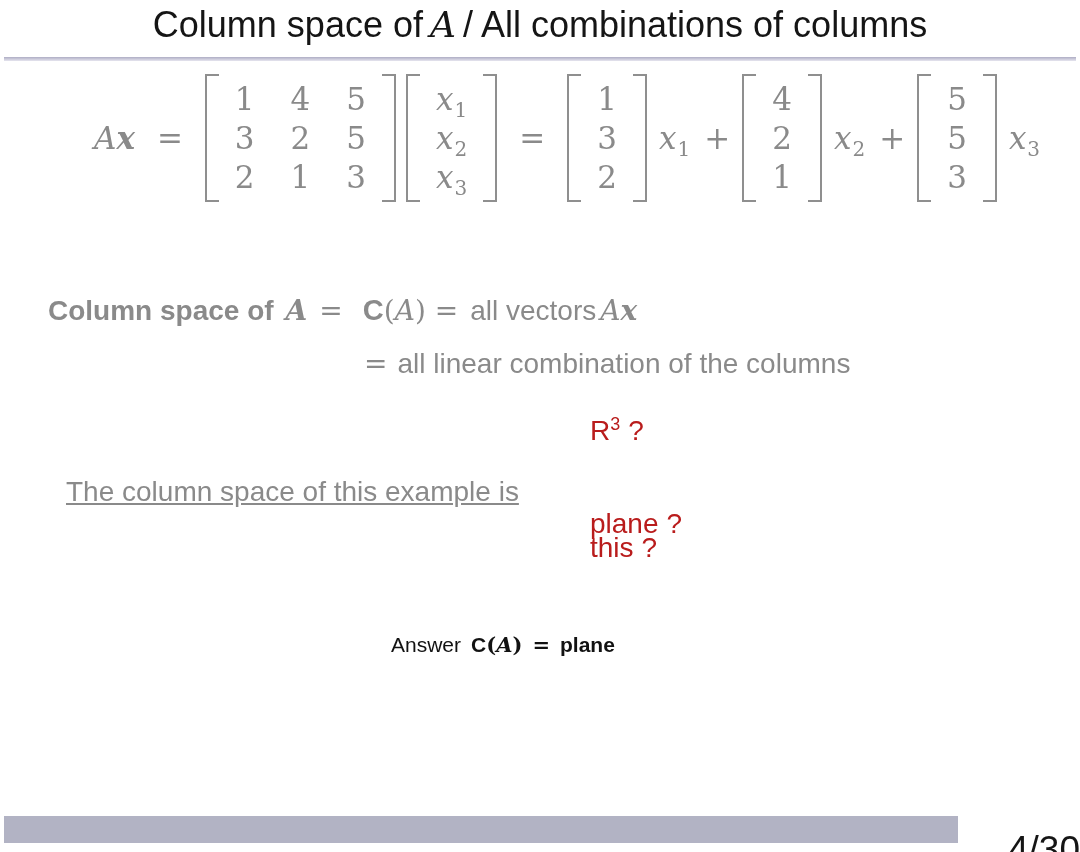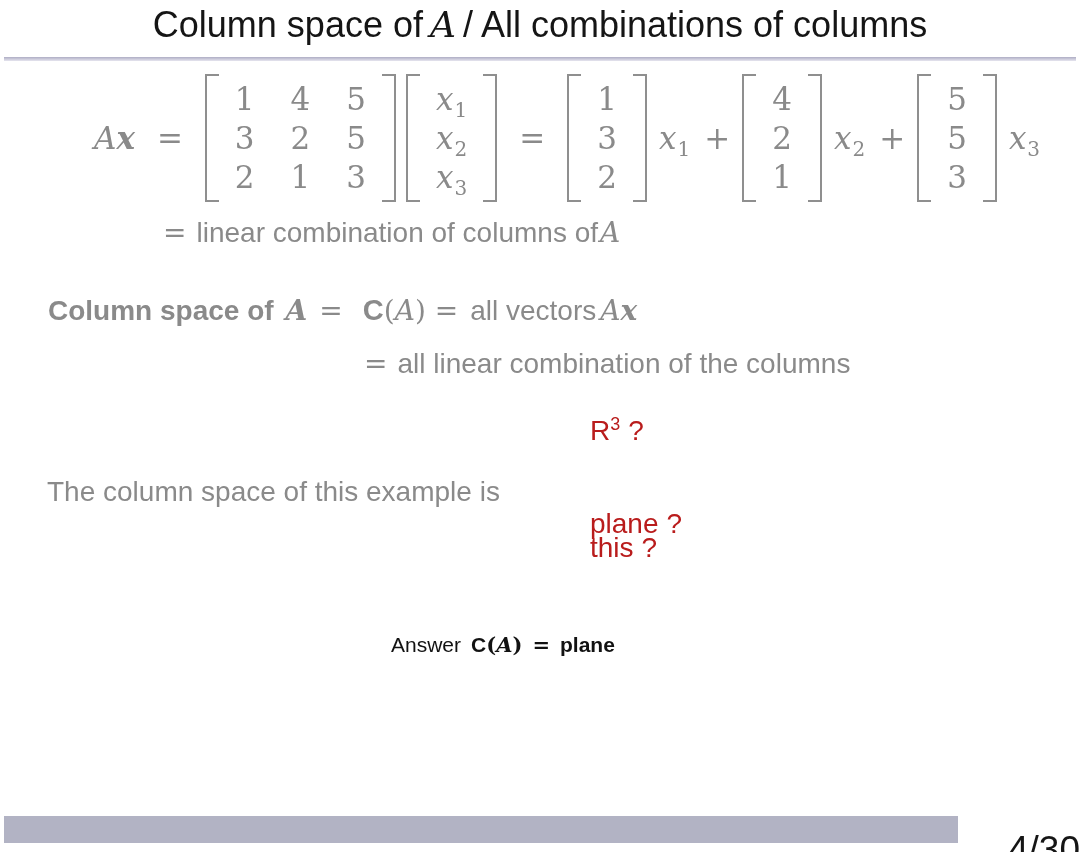--- a/index.html
+++ b/index.html
@@ -43,21 +43,21 @@
   .tline{position:absolute;white-space:nowrap;font-size:28px;color:#8a8a8a;}
   .meq{font-family:"DejaVu Serif","Liberation Serif",serif;margin-right:10px;}
   #line-lincomb{left:163px;top:216px;}
   #line-lincomb .mi{margin-left:2px;}
   #line-colspace{left:48px;top:294px;}
   #line-colspace .mA{margin:0 12px;}
   #line-colspace .bigC{margin-left:10px;font-size:29px;}
   #line-colspace .paren{font-family:"DejaVu Serif","Liberation Serif",serif;}
   #line-colspace .rest{margin-left:12px;margin-right:4px;margin-top:12px;}
   #line-alllin{left:364px;top:347px;}
-  #q-stem{left:47px;top:476px;}
+  #q-stem{left:66px;top:476px;text-decoration:underline;}
   .opt{position:absolute;left:590px;font-size:28px;color:#b91c1c;white-space:nowrap;}
   #opt-r3{top:414px;}
   #opt-plane{top:468px;margin-top:39px;}
   #opt-line{top:531px;}
   .opt sup{font-size:18px;}
   .opt .qm{margin-left:8px;}
   
   #answer-line{position:absolute;left:391px;top:632px;font-size:21px;color:#121212;white-space:nowrap;}
   #answer-line .bigC{margin-left:10px;}
   #answer-line .paren{font-family:"DejaVu Serif","Liberation Serif",serif;font-weight:bold;}
@@ -133,21 +133,20 @@
       <span class="mgrid g1">
         <span class="cell">5</span>
         <span class="cell">5</span>
         <span class="cell">3</span>
       </span>
       <span class="brr"></span>
     </span>
     <span class="term"><span class="mi">x</span><sub class="ms">3</sub><span class="plus"></span></span>
   </div>
 
-  <div class="tline" id="line-lincomb"><span class="meq">=</span><span>linear combination of columns of</span><span class="mi">A</span></div>
 
   <div class="tline" id="line-colspace"><span class="b">Column space of</span><span class="mi b mA">A</span><span class="meq">=</span><span class="b bigC">C</span><span class="paren">(</span><span class="mi">A</span><span class="paren">) =</span><span class="rest">all vectors</span><span class="mi">A</span><span class="mi bvec">x</span></div>
 
   <div class="tline" id="line-alllin"><span class="meq">=</span><span>all linear combination of the columns</span></div>
 
   <div class="tline" id="q-stem">The column space of this example is</div>
   <div class="opt" id="opt-r3"><span>R</span><sup>3</sup><span class="qm">?</span></div>
   <div class="opt" id="opt-plane"><span>plane</span><sup></sup><span class="qm">?</span></div>
   <div class="opt" id="opt-line"><span>this</span><sup></sup><span class="qm">?</span></div>
 

